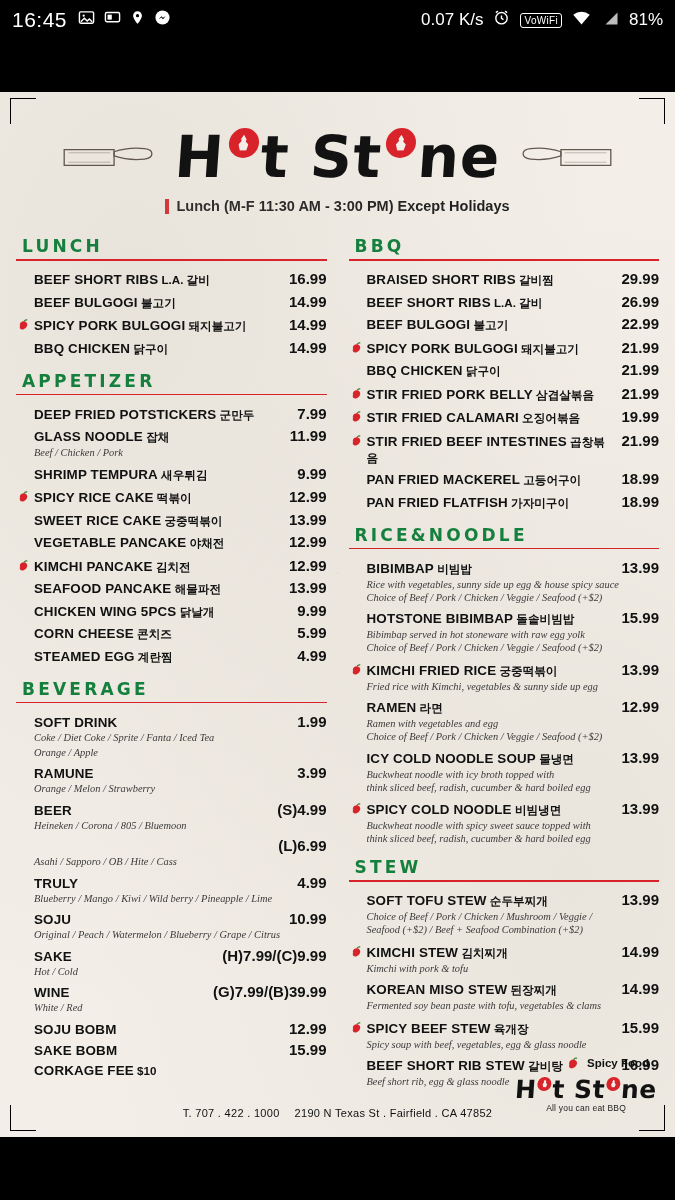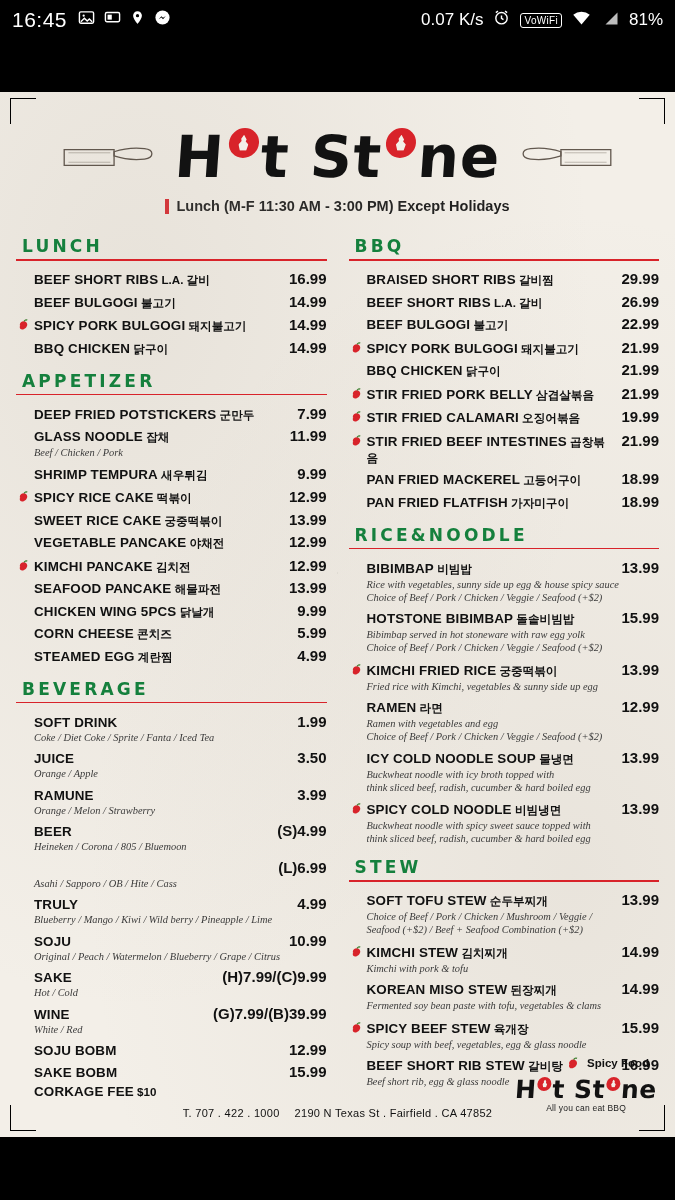--- a/index.html
+++ b/index.html
@@ -327,25 +327,20 @@
           <span class="pr">4.99</span>
         </div>
         <div class="sec-title">BEVERAGE</div>
         <div class="sec-rule"></div>
         <div class="item">
           <span class="spacer"></span>
           <span class="nm">SOFT DRINK</span>
           <span class="pr">1.99</span>
         </div>
         <div class="desc ind0">Coke / Diet Coke / Sprite / Fanta / Iced Tea</div>
-        <div class="item">
-          <span class="spacer"></span>
-          <span class="nm">JUICE</span>
-          <span class="pr">3.50</span>
-        </div>
         <div class="desc ind0">Orange / Apple</div>
         <div class="item">
           <span class="spacer"></span>
           <span class="nm">RAMUNE</span>
           <span class="pr">3.99</span>
         </div>
         <div class="desc ind0">Orange / Melon / Strawberry</div>
         <div class="item">
           <span class="spacer"></span>
           <span class="nm">BEER</span>

